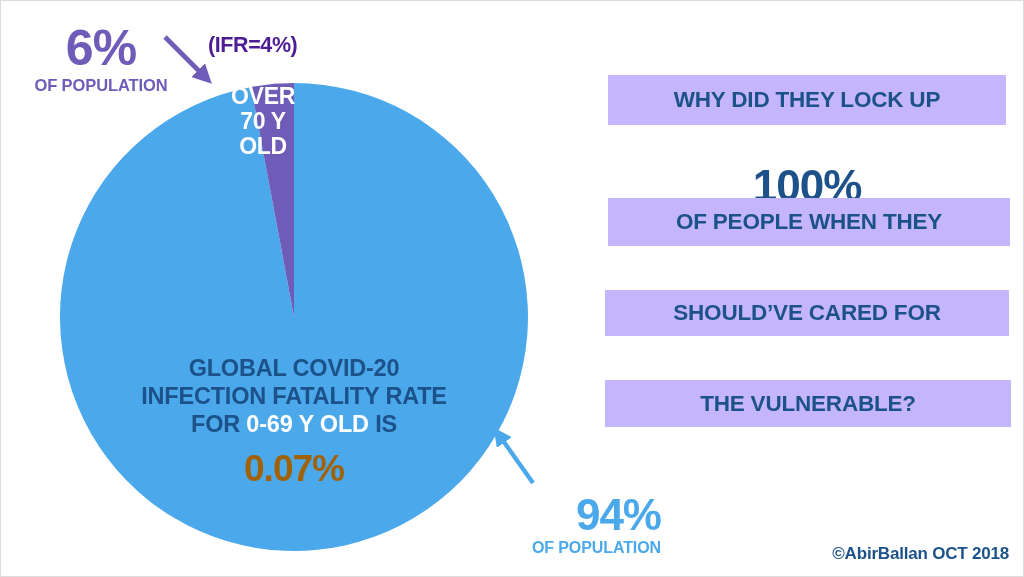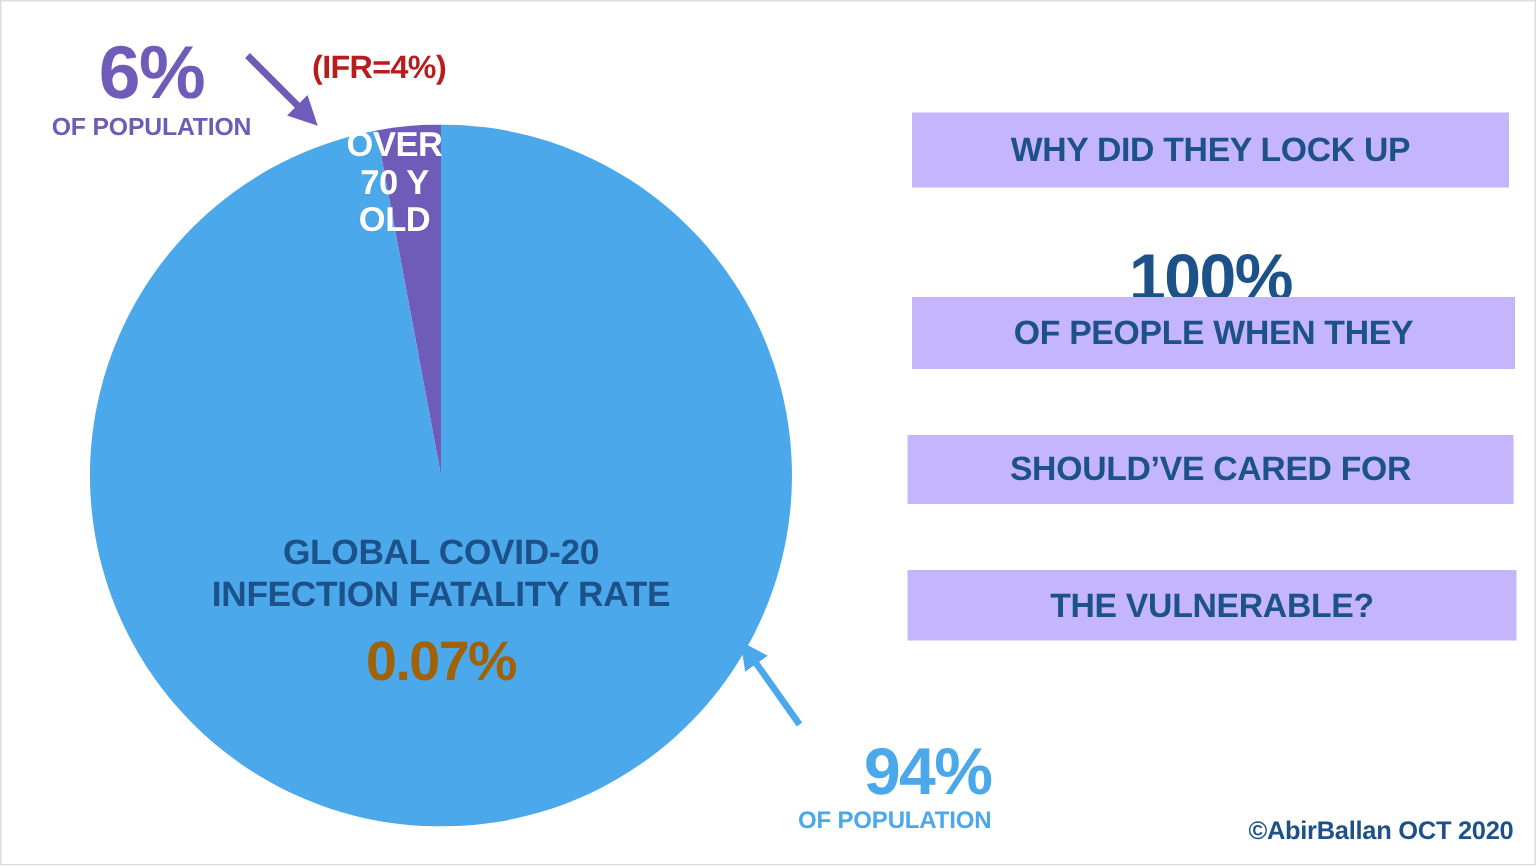--- a/index.html
+++ b/index.html
@@ -94,21 +94,21 @@
     margin-top: 1px;
   }
 
   
   #ifr-note {
     position: absolute;
     left: 207px;
     top: 32px;
     font-size: 21.5px;
     font-weight: bold;
-    color: #b91c1c;
+    color: #4c1d95;
     letter-spacing: -0.4px;
     white-space: nowrap;
   }
 
   
   .arrow-svg { position: absolute; overflow: visible; }
   #arrow-purple { left: 160px; top: 30px; width: 62px; height: 62px; }
   #arrow-blue   { left: 490px; top: 420px; width: 60px; height: 70px; }
 
   
@@ -191,20 +191,21 @@
       <path fill="#6F5CB8" d="M 234 234 L 191.0 3.98 A 234 234 0 0 1 234 0 Z"></path>
     </svg>
 
     <div class="wedge-label" id="over70-label">OVER
 70 Y
 OLD</div>
 
     <div id="pie-center-text">
       <div class="line">GLOBAL COVID-20</div>
       <div class="line">INFECTION FATALITY RATE</div>
+      <div class="line"><span>FOR </span><span class="hl">0-69 Y OLD</span><span> IS</span></div>
       <div class="big">0.07%</div>
     </div>
   </div>
 
   <div id="callout-6">
     <div class="pct">6%</div>
     <div class="sub">OF POPULATION</div>
   </div>
 
   <div id="ifr-note">(IFR=4%)</div>
@@ -243,15 +244,15 @@
   </div>
 
   <div class="msg-box" id="msg-3">
     <span>SHOULD’VE CARED FOR</span>
   </div>
 
   <div class="msg-box" id="msg-4">
     <span>THE VULNERABLE?</span>
   </div>
 
-  <div id="credit">©AbirBallan OCT 2020</div>
+  <div id="credit">©AbirBallan OCT 2018</div>
 
 </div>
 
 </body></html>

